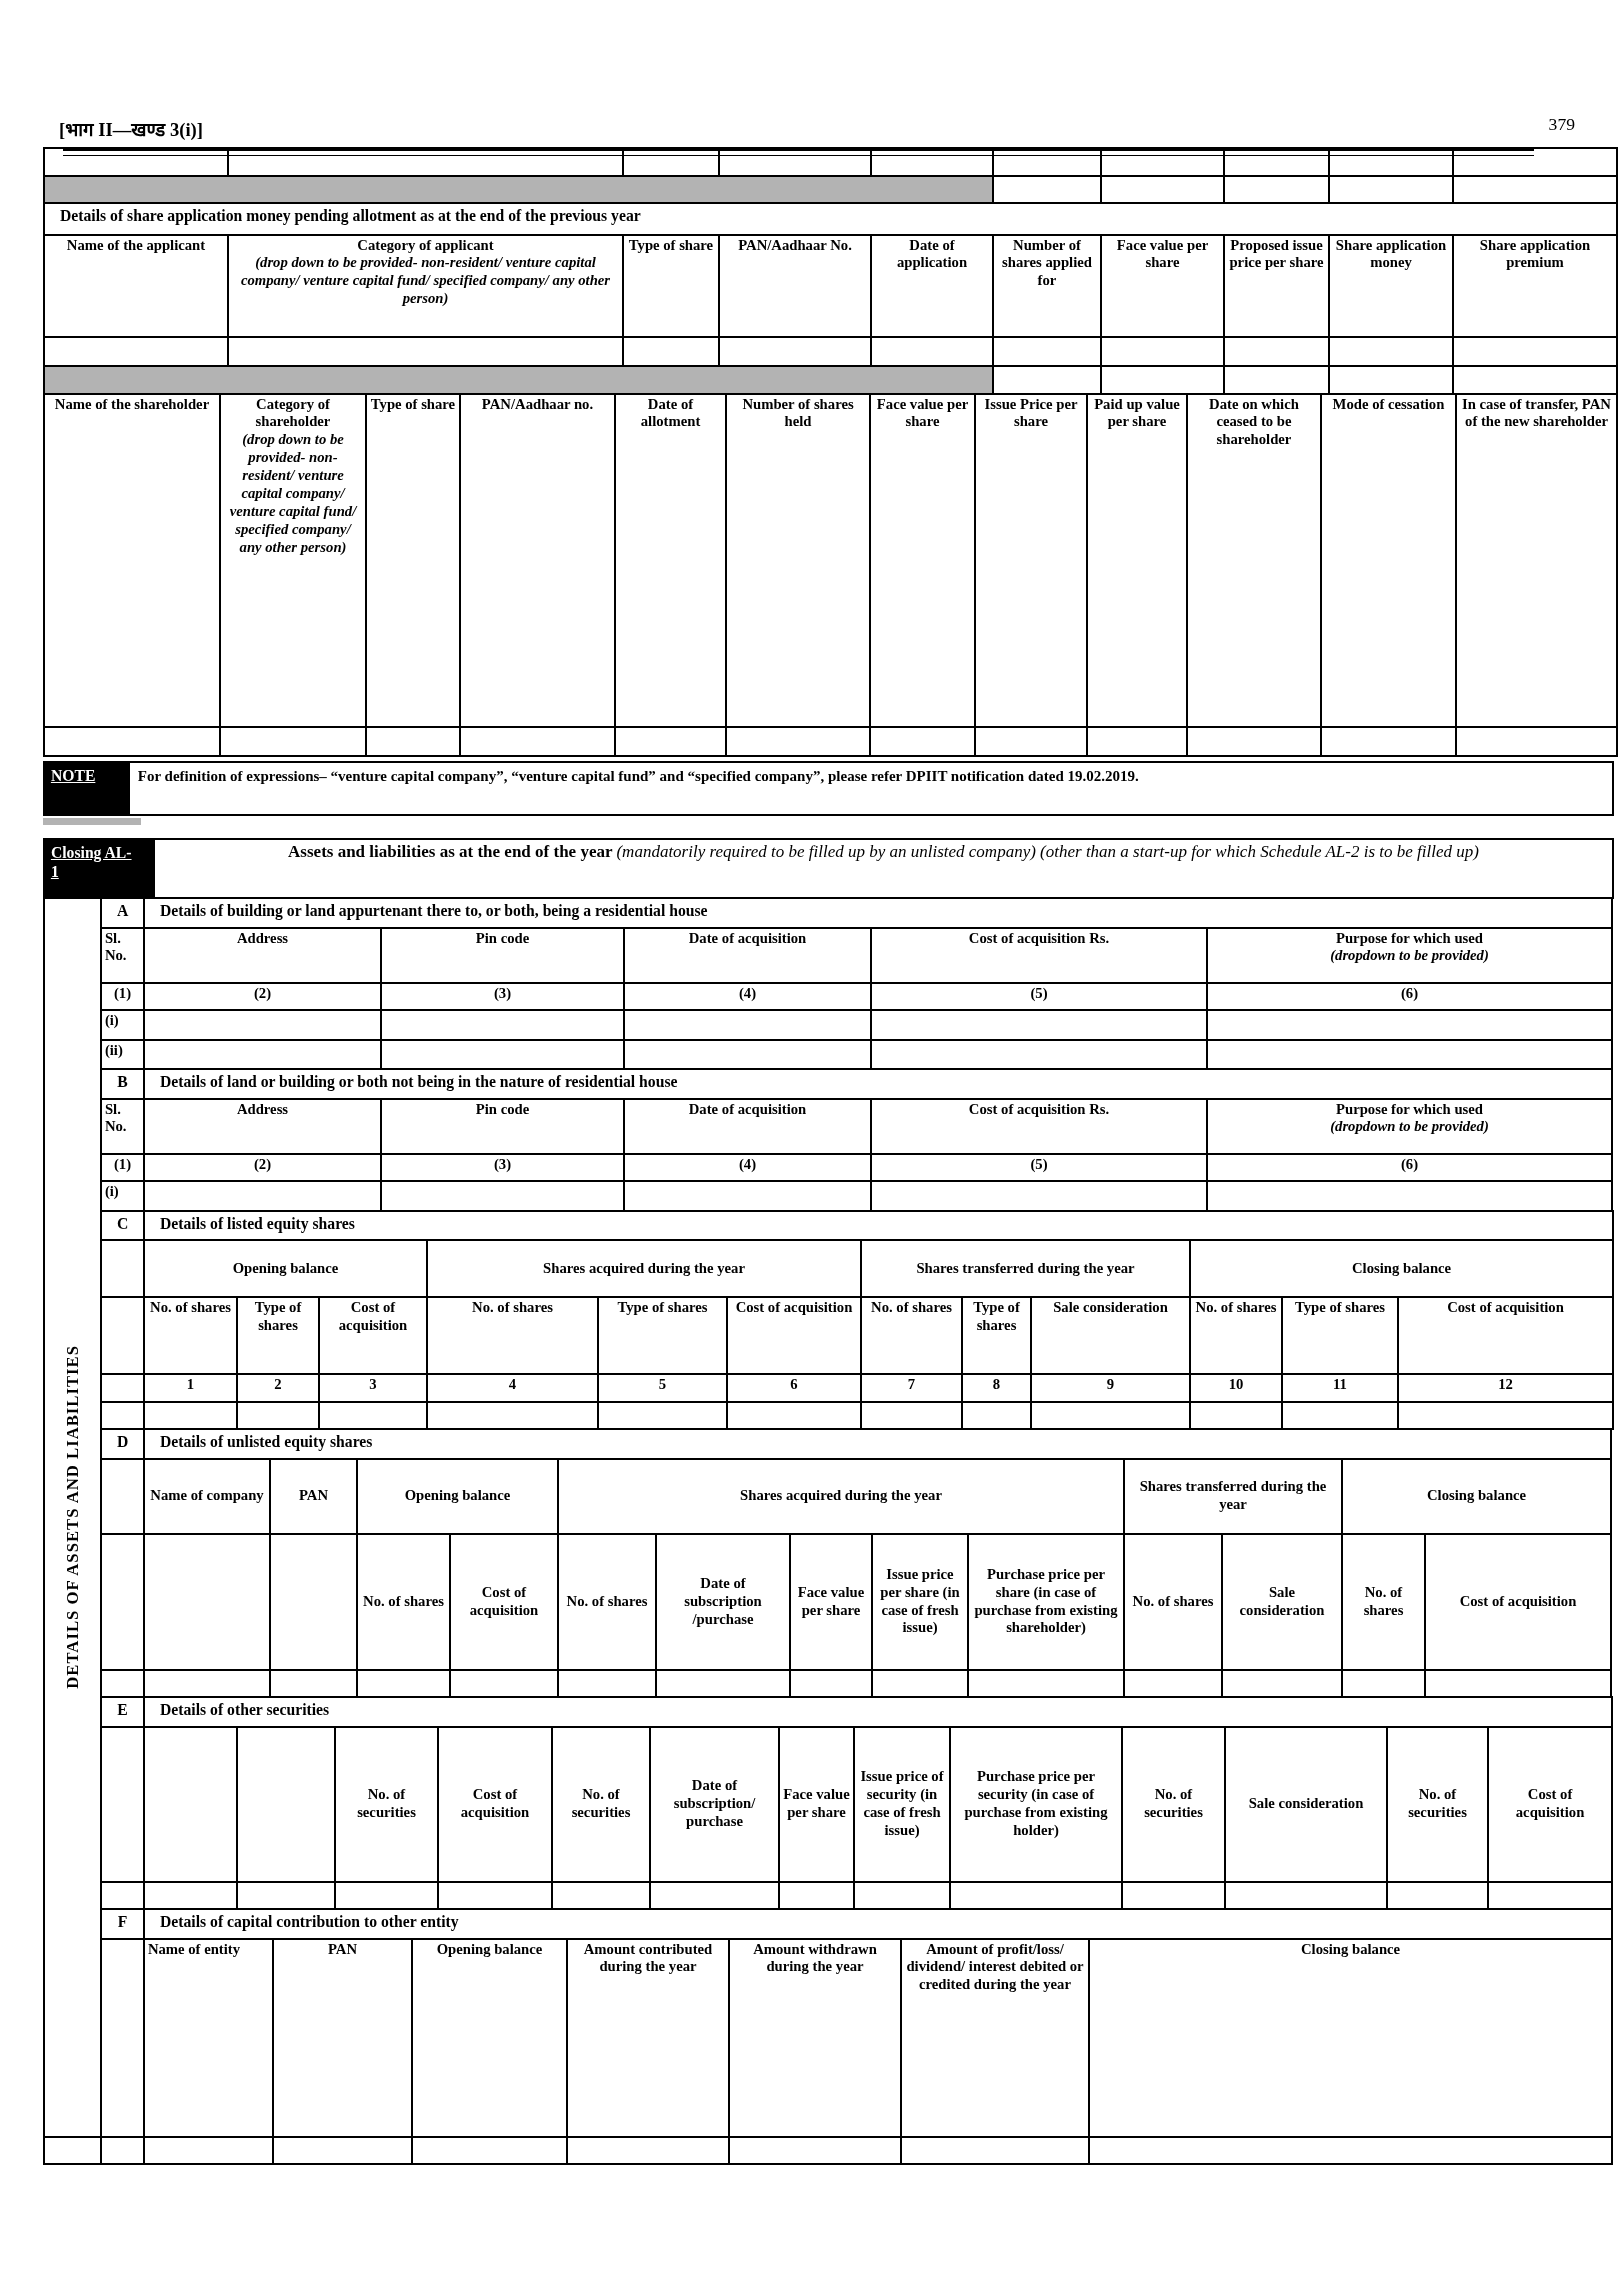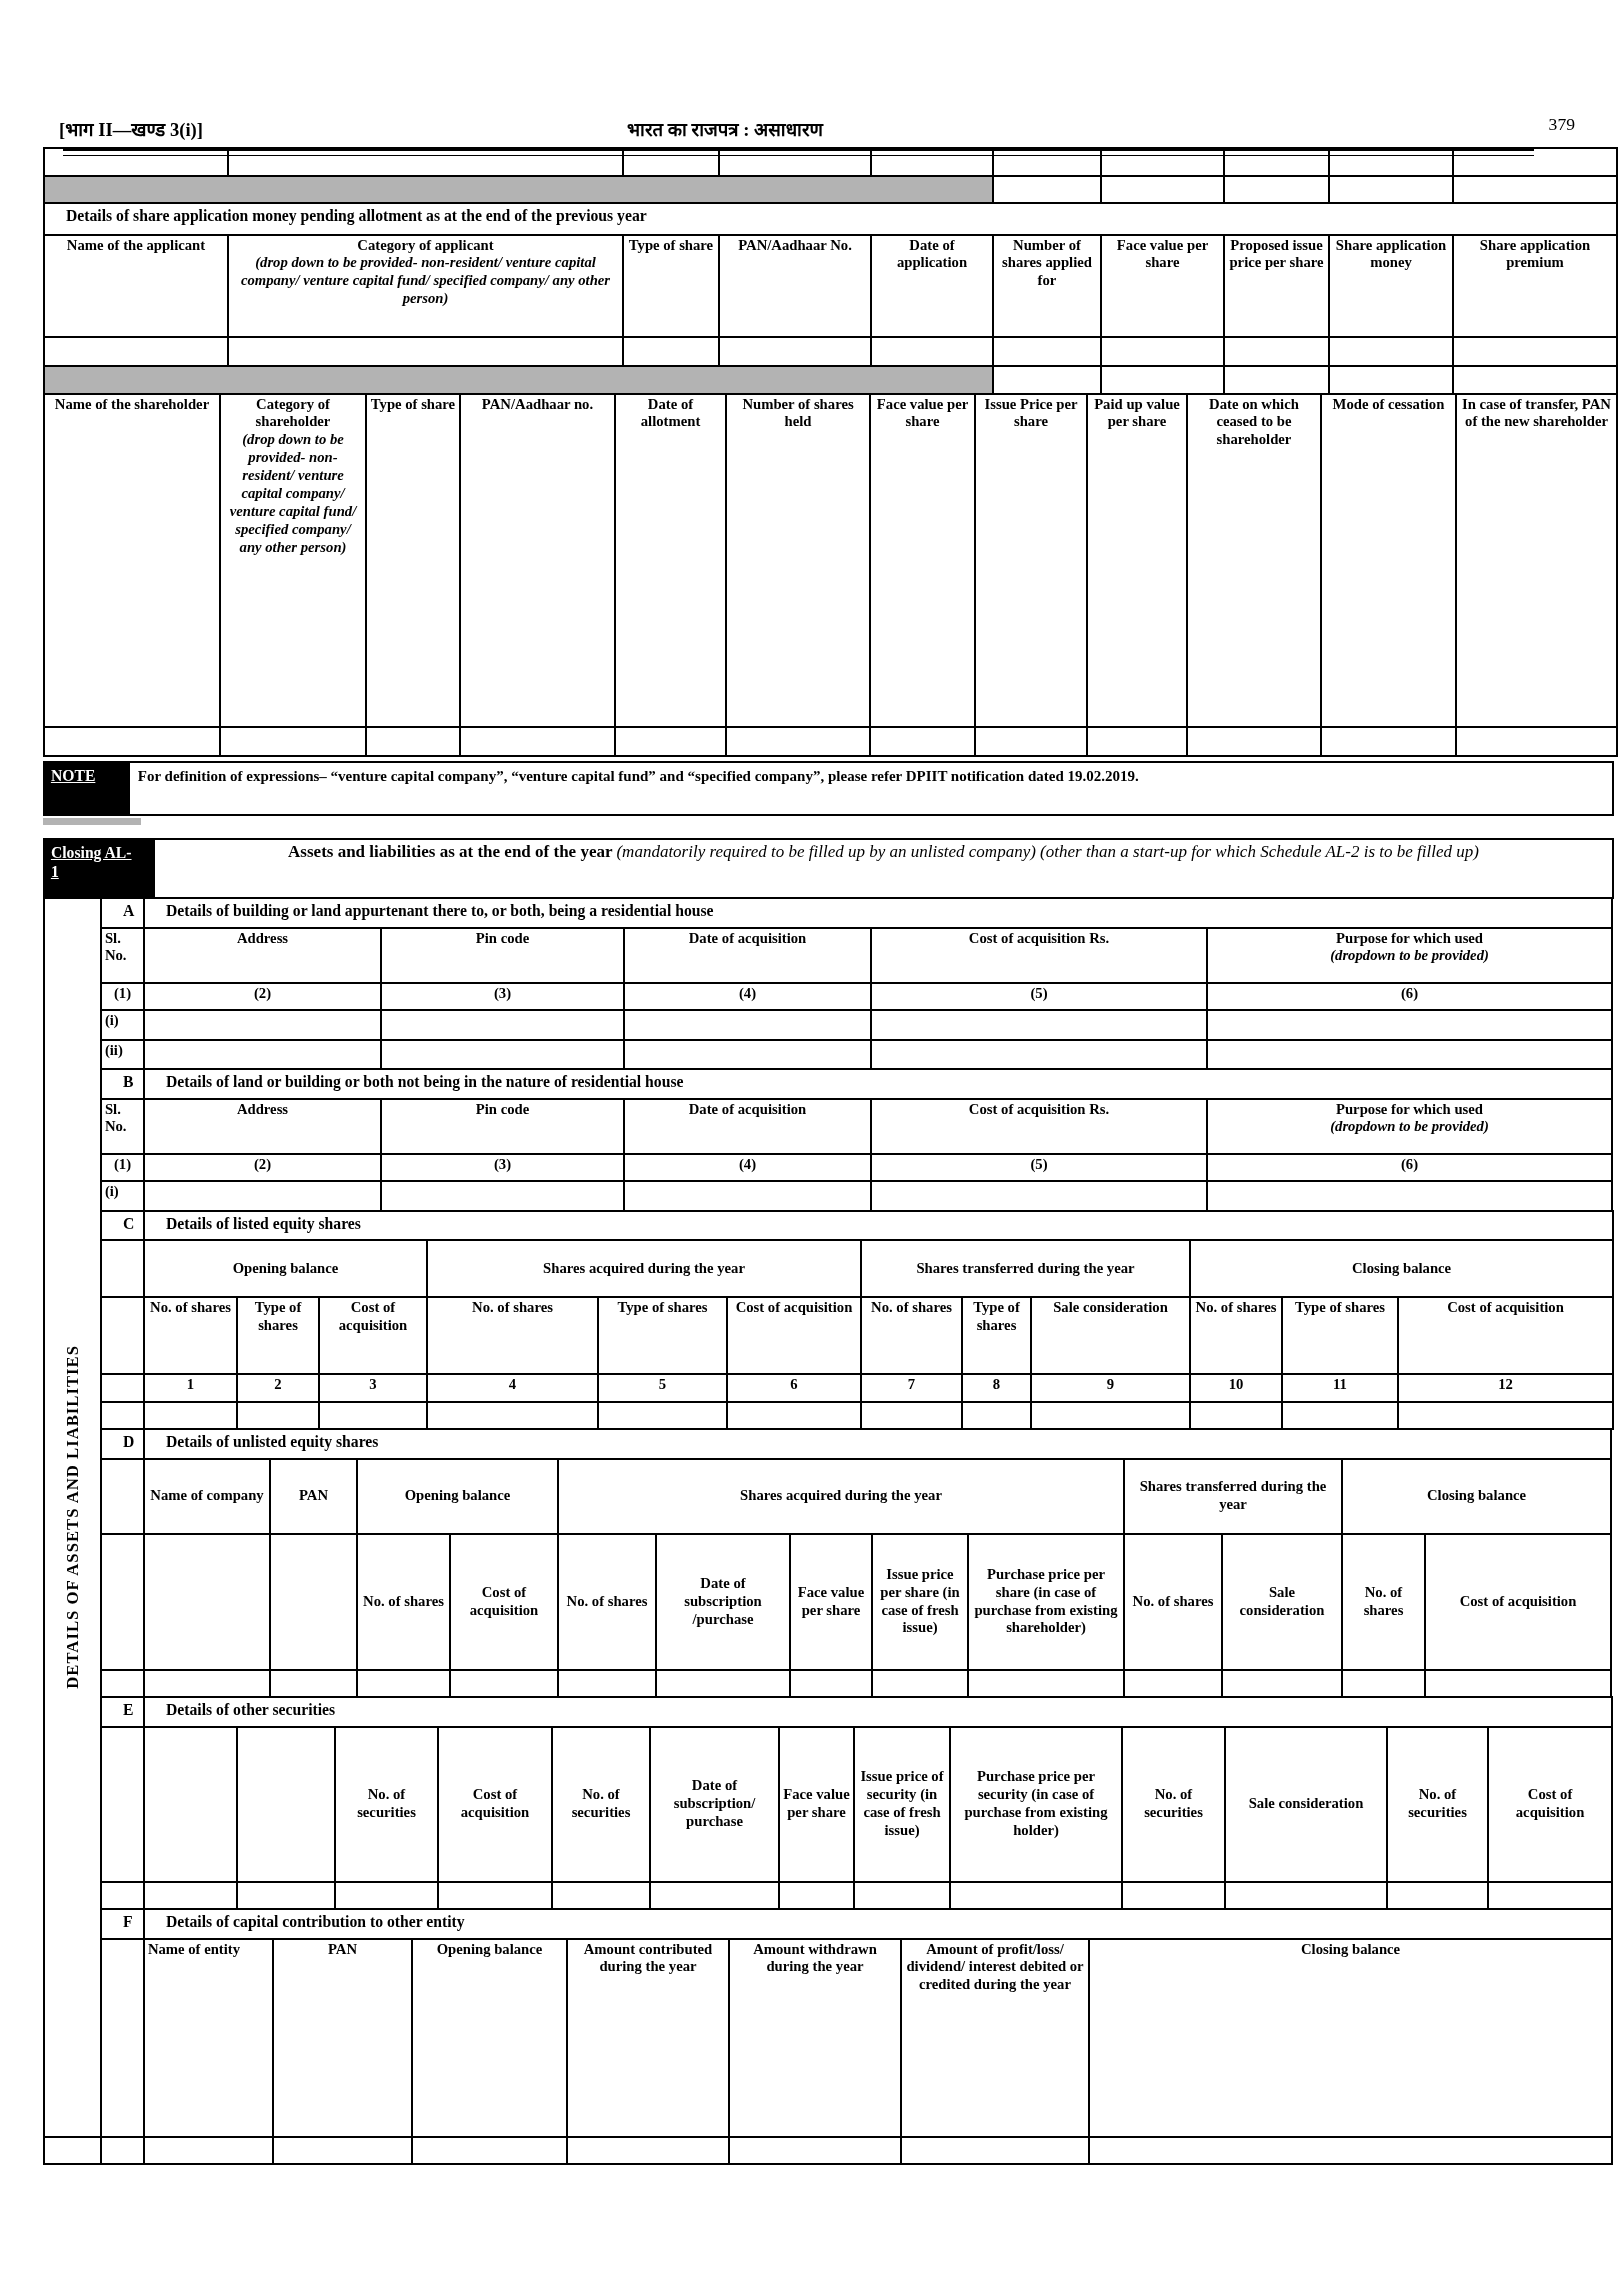--- a/index.html
+++ b/index.html
@@ -10,21 +10,21 @@
   .hdr-right{position:absolute;right:47px;top:114px;font-size:17.6px;}
   .double-rule{position:absolute;left:63px;top:149px;width:1471px;height:3.9px;border-top:2.5px solid #000;border-bottom:1.5px solid #000;}
   .sheet{margin-left:43px;}
 
   table{border-collapse:collapse;table-layout:fixed;}
   td{border:2px solid #000;font-weight:bold;font-size:14.7px;line-height:1.22;text-align:center;vertical-align:top;padding:1px 2.9px;overflow:hidden;word-wrap:break-word;}
   .w1605{width:1573px;}
   .w1601{width:1569px;}
   .w1542{width:1511px;}
   .gray{background:#b3b3b3;}
-  .titlerow td{text-align:left;font-size:15.7px;padding:2px 21px;}
+  .titlerow td{text-align:left;font-size:15.7px;padding:2px 15px;}
   .note-i{font-style:italic;font-weight:bold;}
   .h26 td{height:23.5px;}
   .h28 td{height:25.5px;}
   .thick td{border-bottom-width:2.9px;}
   .blackbox{background:#000;color:#fff;text-align:left;font-size:15.7px;padding:2.9px 5.9px;vertical-align:top;text-decoration:underline;}
   .mid td{vertical-align:middle;}
   .overlap{margin-top:-2px;}
   .al-body{display:flex;width:1568px;margin-top:-2px;}
   .al-strip{width:57px;box-sizing:border-box;border:2px solid #000;border-right:none;display:flex;align-items:center;justify-content:center;}
   .al-strip span{writing-mode:vertical-rl;transform:rotate(180deg);font-weight:bold;font-size:16.7px;letter-spacing:1px;white-space:nowrap;}
@@ -34,21 +34,20 @@
   .schedtitle{text-align:center;font-size:17px;padding:2px 5.9px;}
   .graysliver{width:98px;height:6.9px;background:#b3b3b3;margin-top:2px;}
   .notetext{text-align:justify;font-size:15px;padding:2.9px 7.8px;line-height:1.35;}
   .leftcell{text-align:left;}
 </style>
 </head>
 <body>
 
 <div class="page-hdr">
   <div class="hdr-left">[भाग II—खण्ड 3(i)]</div>
-  <div class="hdr-center">भारत का राजपत्र : असाधारण</div>
   <div class="hdr-right">379</div>
   <div class="double-rule"></div>
 </div>
 
 <div class="sheet">
 
   <table class="w1605">
     <colgroup>
       <col style="width:184px">
         <col style="width:395px">

